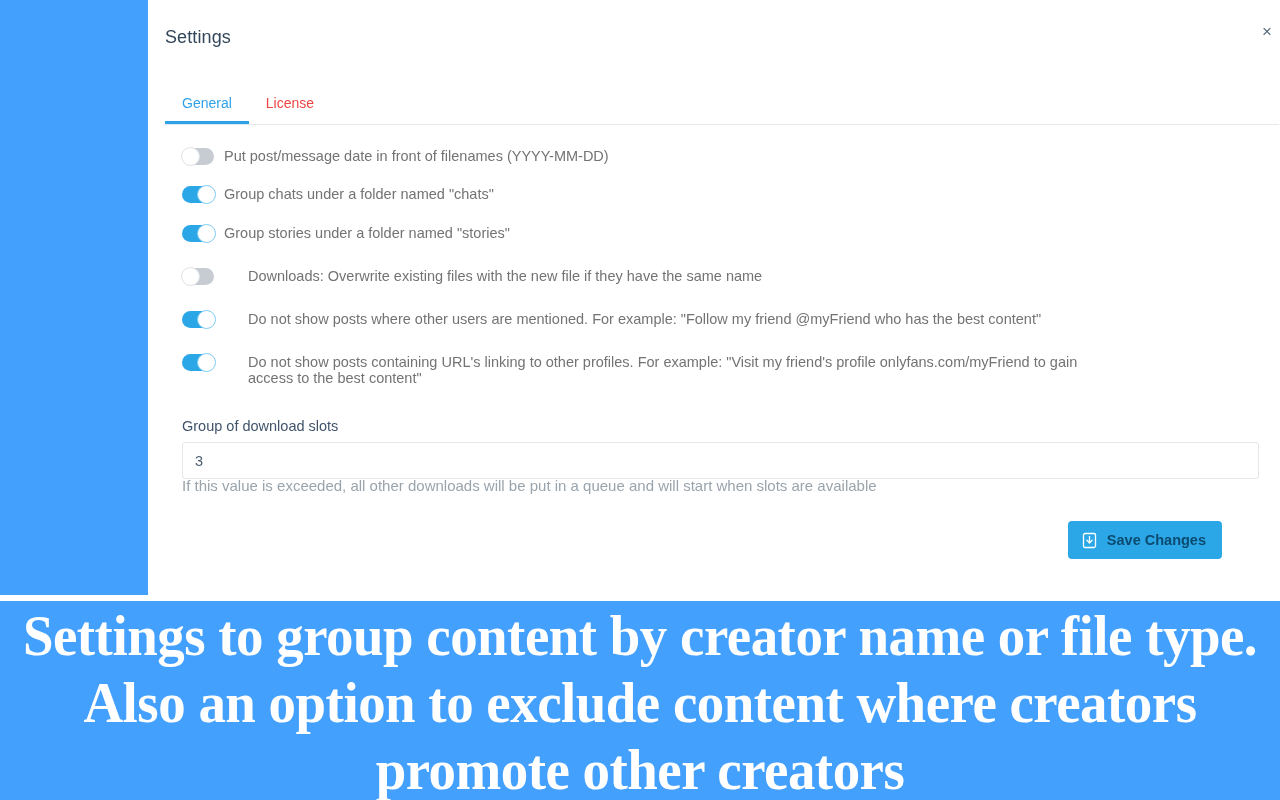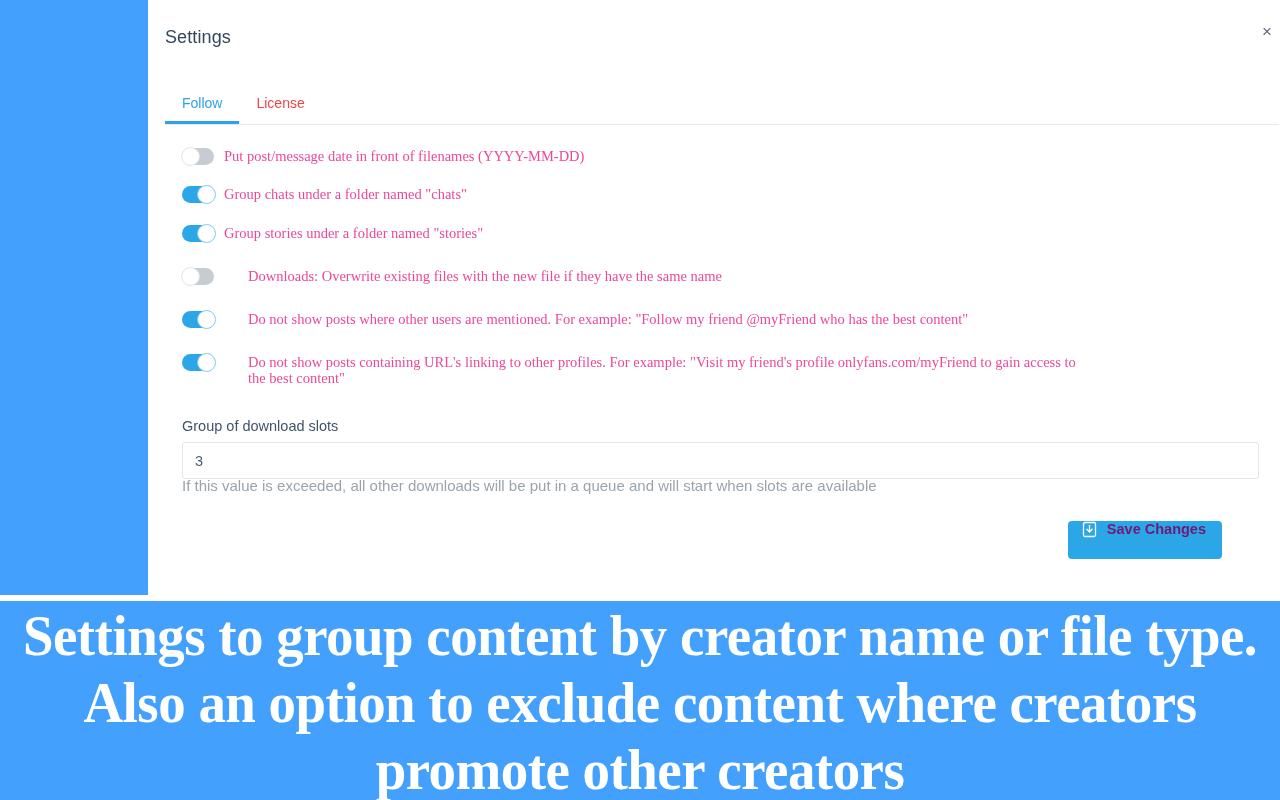--- a/index.html
+++ b/index.html
@@ -147,25 +147,24 @@
   }
   .switch.on .knob {
     left: auto;
     right: -2px;
     border: 1px solid #7fcbf0;
     background: #ffffff;
   }
 
   .toggle-label {
     font-size: 14.5px;
-    color: #ec4899;
+    color: #737373;
     line-height: 16px;
     padding-top: 1px;
     max-width: 840px;
-    font-family: Liberation Serif, serif;
   }
 
   
   .field-block {
     margin-top: 32px;
   }
   .field-label {
     font-size: 14.5px;
     color: #40536a;
     margin-bottom: 8px;
@@ -192,23 +191,24 @@
 
   
   .modal-footer {
     display: flex;
     justify-content: flex-end;
     padding: 0 37px 0 0;
     margin-top: 28px;
   }
   .save-btn {
     display: inline-flex;
+    align-items: center;
     gap: 9px;
     background: #2ba7e8;
-    color: #701a75;
+    color: #0c4a6e;
     border: none;
     border-radius: 4px;
     height: 38px;
     padding: 0 16px 0 13px;
     font-size: 14.5px;
     font-weight: bold;
     cursor: pointer;
     font-family: "Liberation Sans", sans-serif;
   }
   .save-btn .ico {
@@ -254,21 +254,21 @@
 
   <div class="modal">
 
     <div class="modal-header">
       <div class="modal-title">Settings</div>
       <button class="close-btn">×</button>
     </div>
 
     <div class="tabs-wrap">
       <div class="tabs">
-        <button class="tab active">Follow</button>
+        <button class="tab active">General</button>
         <button class="tab">License</button>
       </div>
     </div>
 
     <div class="modal-body">
 
       <div class="toggle-row">
         <div class="switch">
             <span class="knob"></span>
           </div>

